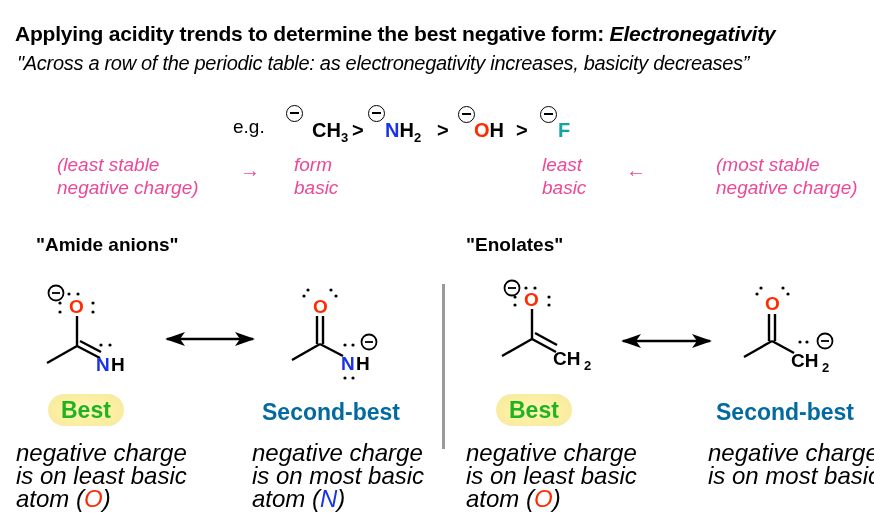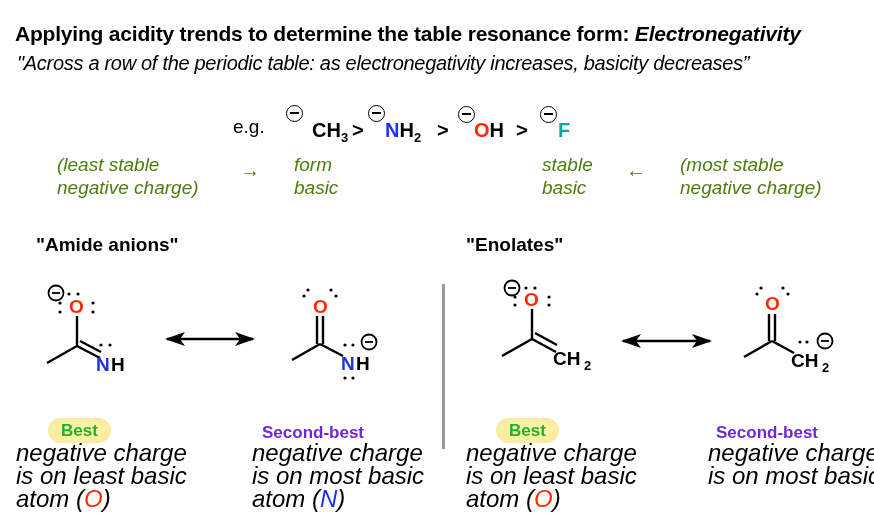--- a/index.html
+++ b/index.html
@@ -2,42 +2,42 @@
 <html><head>
 <meta charset="utf-8">
 <style>
   html, body { margin:0; padding:0; background:#ffffff; }
   body { width:874px; height:526px; position:relative; overflow:hidden;
          font-family:"Liberation Sans", sans-serif; color:#000; }
   .abs { position:absolute; white-space:nowrap; }
   .title { left:15px; top:22px; font-size:21px; font-weight:bold; letter-spacing:-0.2px; }
   .title i { }
   .subtitle { left:17px; top:52px; font-size:20px; font-style:italic; letter-spacing:-0.3px; }
-  .gray { color:#4d7c0f; font-style:italic; font-size:19px; line-height:23px; }
+  .gray { color:#ec4899; font-style:italic; font-size:19px; line-height:23px; }
   .eg { font-size:19px; }
   .species { font-size:20px; font-weight:bold; }
   .gt { font-size:20px; font-weight:bold; }
   .minus { display:inline-block; width:17px; height:17px; border:1.8px solid #000; border-radius:50%; box-sizing:border-box; position:relative; }
   .minus::after { content:""; position:absolute; left:3px; right:3px; top:6.2px; height:1.8px; background:#000; }
   .section { font-size:19px; font-weight:bold; }
-  .label { font-size:17px; font-weight:bold;margin-top:24px; }
+  .label { font-size:23px; font-weight:bold; }
   .best-pill { background:radial-gradient(ellipse at center, #fff6b8 0%, #fbeea0 60%, #f4e7a8 100%); border-radius:16px; padding:3px 13px; color:#1fb41f; }
-  .second { color:#6d28d9; }
+  .second { color:#0369a1; }
   .desc { font-size:24px; font-style:italic; line-height:23px; }
   .red { color:#ff2a00; }
   .blue { color:#1a33e6; }
   .teal { color:#14a3a3; }
   .divider { position:absolute; left:442px; top:284px; width:3px; height:165px; background:#9a9a9a; }
   svg { position:absolute; left:0; top:0; }
   .atom { font-family:"Liberation Sans", sans-serif; font-weight:bold; font-size:19px; }
 </style>
 </head>
 <body>
 
-<div class="abs title"><span>Applying acidity trends to determine the table resonance form: </span><i>Electronegativity</i></div>
+<div class="abs title"><span>Applying acidity trends to determine the best negative form: </span><i>Electronegativity</i></div>
 <div class="abs subtitle">"Across a row of the periodic table: as electronegativity increases, basicity decreases”</div>
 
 <div class="abs eg" style="left:233px;top:116px;text-align:center;">e.g.</div>
 
 <div class="abs" style="left:286px;top:105px;">
   <span class="minus"></span>
 </div>
 <div class="abs species" style="left:312px;top:119px;"><span>CH</span><sub style="font-size:13px;">3</sub></div>
 <div class="abs gt" style="left:352px;top:119px;">&gt;</div>
 
@@ -61,25 +61,25 @@
 <div class="abs gray" style="left:57px;top:153px;">
     <div>(least stable</div>
     <div>negative charge)</div>
   </div>
 <div class="abs gray" style="left:240px;top:159px;font-style:normal;font-size:20px;">→</div>
 <div class="abs gray" style="left:294px;top:153px;">
     <div>form</div>
     <div>basic</div>
   </div>
 <div class="abs gray" style="left:542px;top:153px;">
-    <div>stable</div>
+    <div>least</div>
     <div>basic</div>
   </div>
 <div class="abs gray" style="left:626px;top:159px;font-style:normal;font-size:20px;">←</div>
-<div class="abs gray" style="left:680px;top:153px;">
+<div class="abs gray" style="left:716px;top:153px;">
     <div>(most stable</div>
     <div>negative charge)</div>
   </div>
 
 <div class="abs section" style="left:36px;top:234px;">"Amide anions"</div>
 <div class="abs section" style="left:466px;top:234px;">"Enolates"</div>
 
 <div class="divider"></div>
 
 <svg width="874" height="526">

